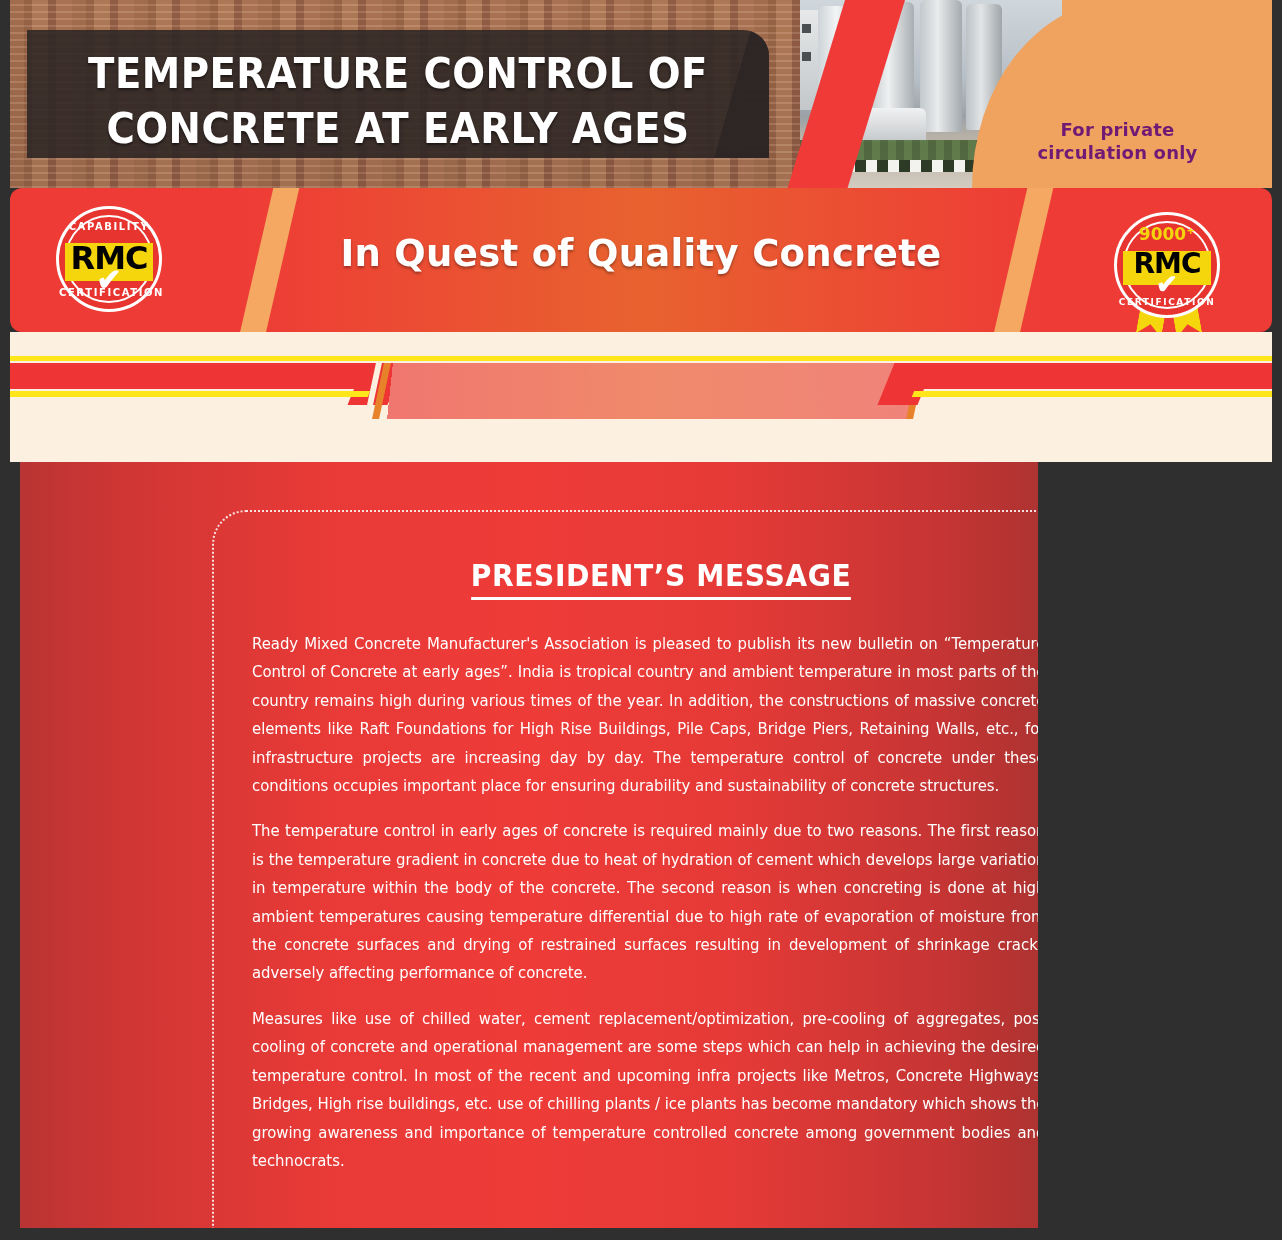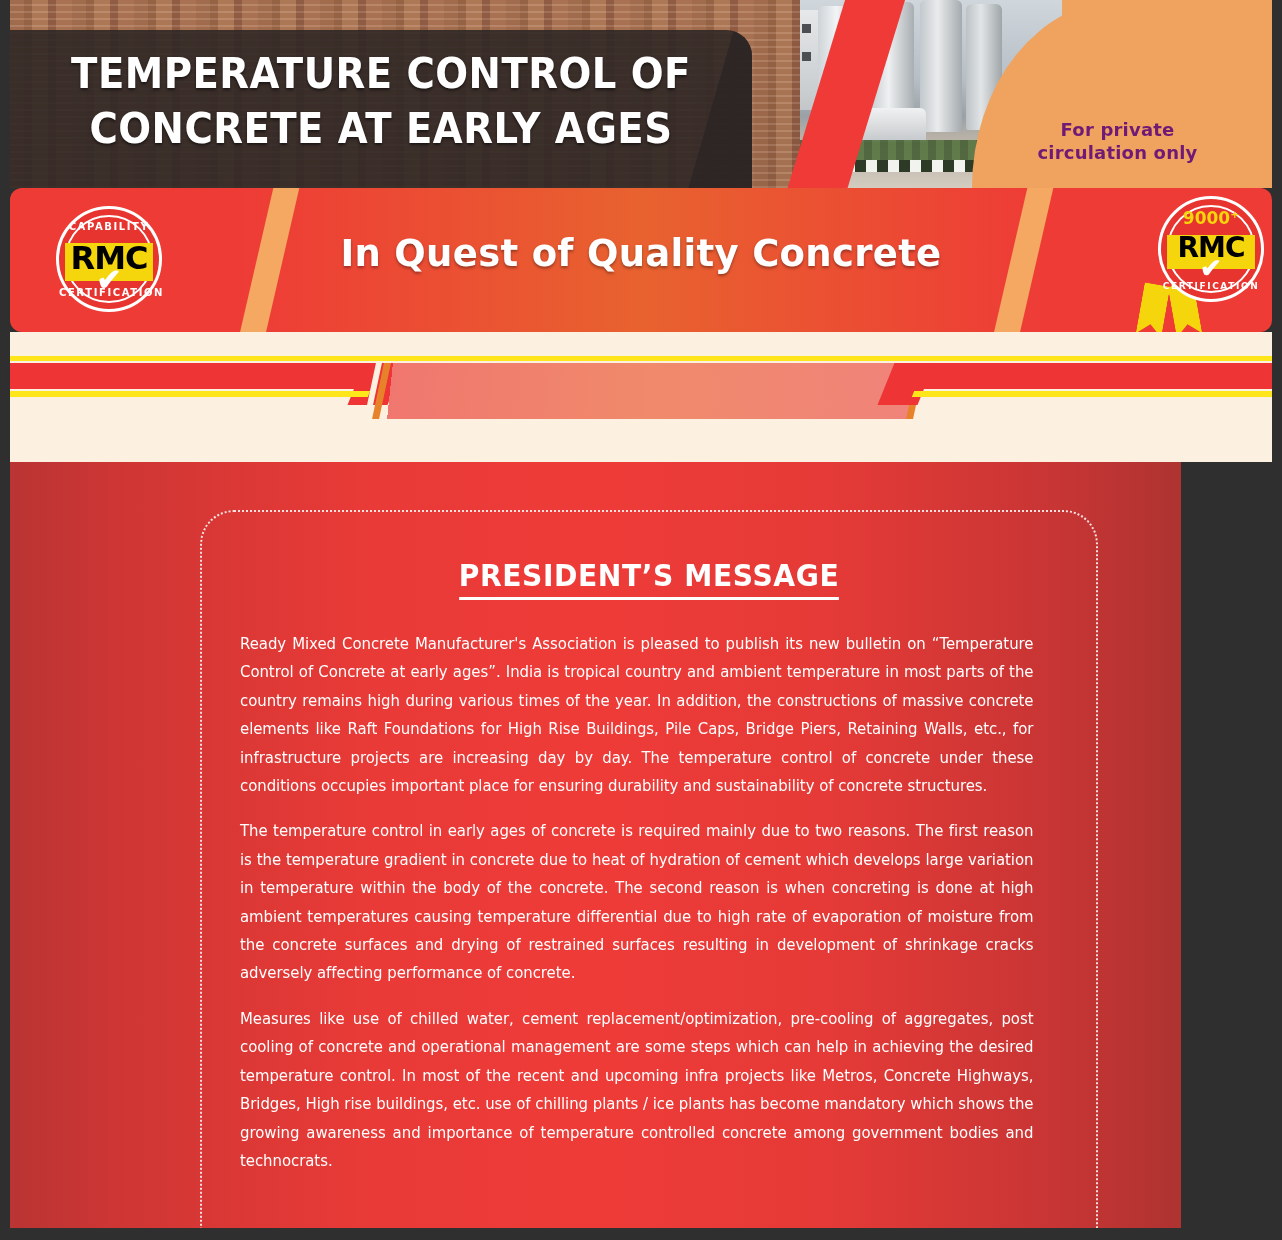--- a/index.html
+++ b/index.html
@@ -117,24 +117,24 @@
     font-family:"DejaVu Sans", sans-serif;
     font-weight: 700;
     font-size: 18px;
     line-height: 23px;
     letter-spacing: .2px;
   }
 
   
   .title-plate{
     position:absolute;
-    left: 0;
+    left: 17px;
     top: 30px;
     width: 742px;
-    height: 158px;
+    height: 128px;
     background: rgba(44,38,36,.88);
     border-top-right-radius: 26px;
     overflow: hidden;
   }
   .title-plate::after{
     content:"";
     position:absolute; right:-46px; top:-10px;
     width: 90px; height: 200px;
     background: rgba(44,38,36,.88);
     transform: skewX(-16deg);
@@ -223,22 +223,22 @@
   .seal .arc-bot{ bottom:11px; }
   .seal .tick{
     position:absolute; left:50%; top:62px;
     transform:translateX(-50%);
     color:#ffffff; font-size:30px; line-height:18px; font-weight:700;
   }
   .seal-left{ left: 56px; top: 206px; }
 
   .seal-right-wrap{ position:absolute; left:1110px; top:196px; width:120px; height:140px; }
   .seal-right{
-    position:absolute; left:4px; top:0;
-    width:106px; height:106px;margin-left:44px;
+    position:absolute; left:4px; top:16px;
+    width:106px; height:106px;
   }
   .seal-right .nine{
     position:absolute; left:0; top:9px; width:100%;
     text-align:center; color:#f5d60c;
     font-family:"DejaVu Sans", sans-serif;
     font-weight:700; font-size:17px;
   }
   .seal-right .band{ top:36px; height:34px; }
   .seal-right .rmc{ top:32px; font-size:28px; line-height:34px; }
   .seal-right .arc-bot{ bottom:8px; font-size:9px; }
@@ -302,22 +302,22 @@
   .deco-stripe-w{
     position:absolute; top:31px; width:6px; height:56px; background:#fcf0e0;
     transform: skewX(-12deg);
   }
   .deco-stripe-w.a{ left:360px; }
   .deco-stripe-w.b{ left:910px; }
 
   
   .body-red{
     position:absolute;
-    left:8px; top:462px;
-    width:1173px; height:766px;
+    left:20px; top:462px;
+    width:1018px; height:766px;
     background: linear-gradient(90deg,
       #b93433 0%, #cf3634 10%, #e83a37 30%, #ee3b38 50%,
       #e53a37 70%, #c63534 90%, #ae3331 100%);
     overflow:hidden;
   }
 
   .msg-card{
     position:absolute;
     left: 192px;
     top: 48px;

